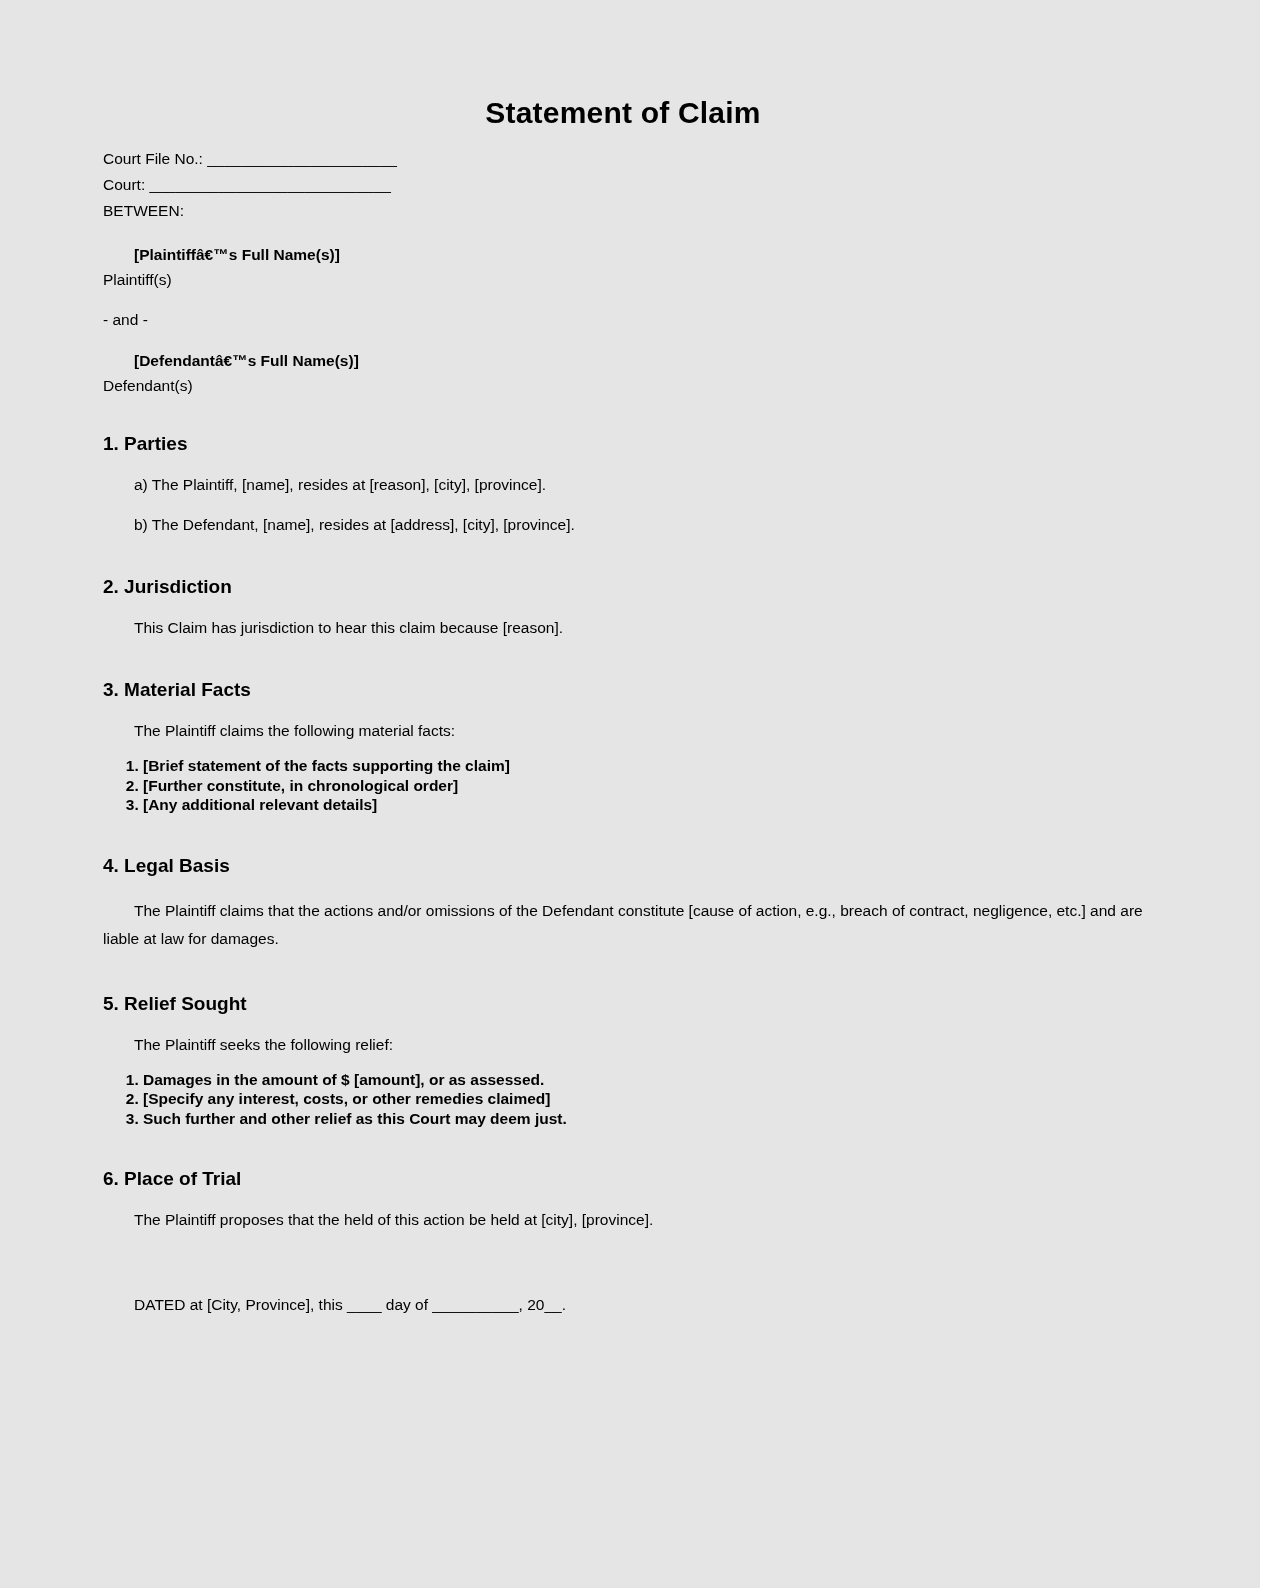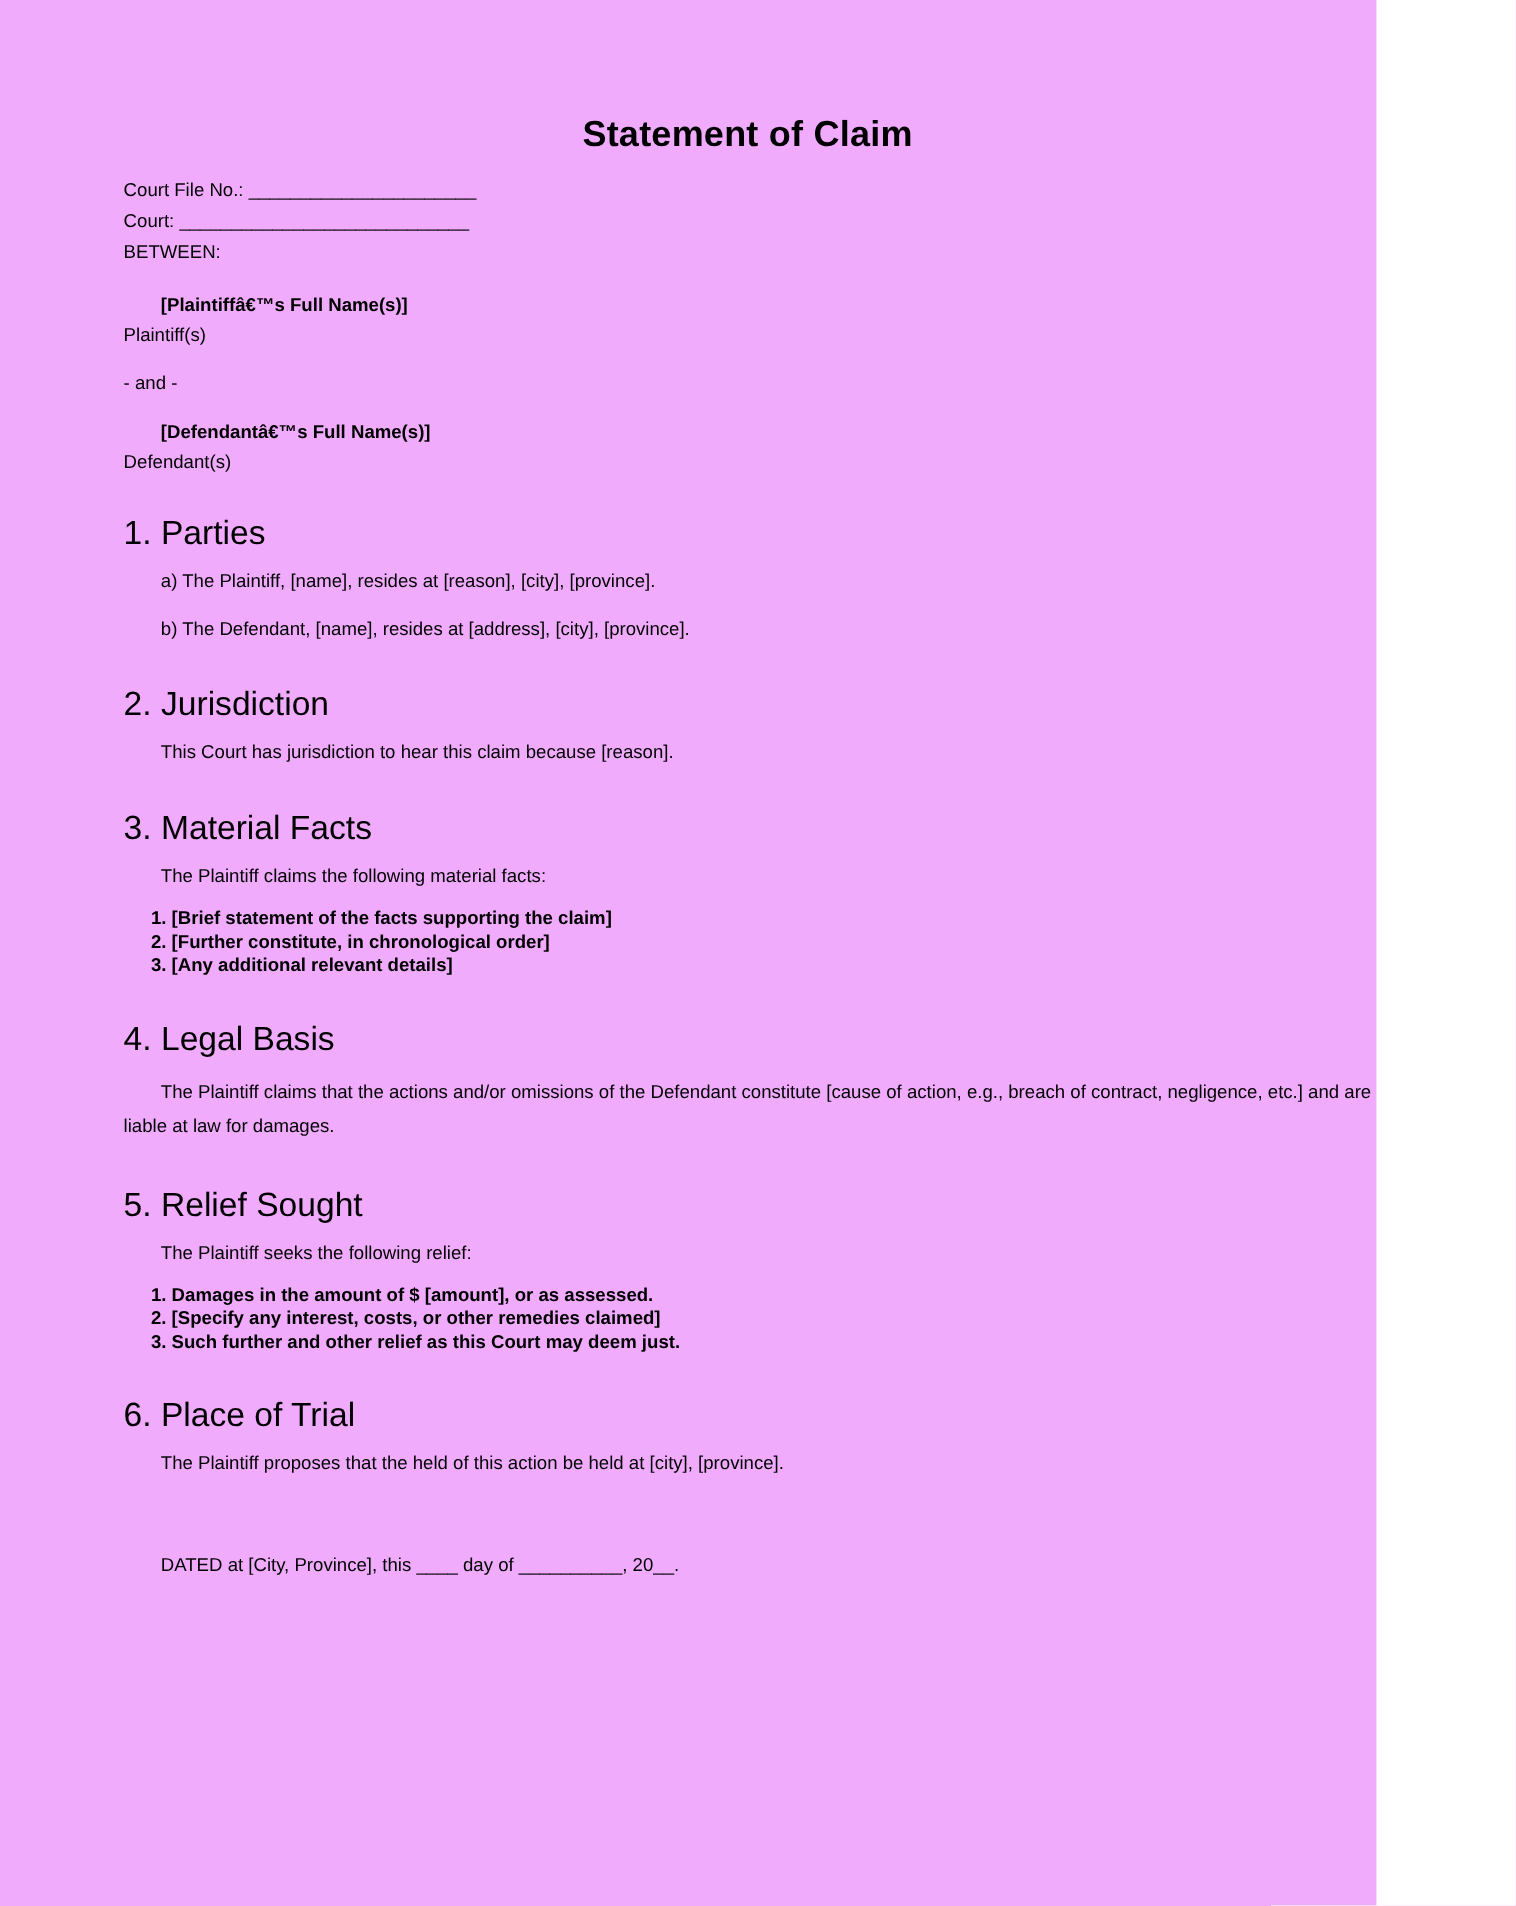--- a/index.html
+++ b/index.html
@@ -9,23 +9,23 @@
   }
   body {
     width: 1263px;
     height: 1588px;
     font-family: "Liberation Sans", sans-serif;
     color: #000000;
     -webkit-font-smoothing: antialiased;
   }
   .page {
     position: relative;
-    width: 1147px;
+    width: 1260px;
     height: 1588px;
-    background: #f0abfc;
+    background: #e5e5e5;
     box-sizing: border-box;
     overflow: hidden;
   }
 
   
   .doc-title {
     position: absolute;
     left: 0;
     top: 96px;
     width: 1246px;
@@ -68,22 +68,22 @@
   .and-sep {
     font-size: 15.5px;
     margin: 20px 0 0 0;
     line-height: 20px;
   }
 
   
   .section { margin-top: 0; }
 
   .section-heading {
-    font-size: 28px;
-    font-weight: normal;
+    font-size: 19px;
+    font-weight: bold;
     line-height: 24px;
     margin: 0;
   }
 
   .sec-gap-1 { margin-top: 36px; }
   .sec-gap   { margin-top: 39px; }
 
   .para {
     font-size: 15.5px;
     line-height: 22px;
@@ -143,21 +143,21 @@
     <div class="party-role">Defendant(s)</div>
 
     <div class="section">
       <div class="section-heading sec-gap-1">1. Parties</div>
       <div class="para">a) The Plaintiff, [name], resides at [reason], [city], [province].</div>
       <div class="para">b) The Defendant, [name], resides at [address], [city], [province].</div>
     </div>
 
     <div class="section">
       <div class="section-heading sec-gap">2. Jurisdiction</div>
-      <div class="para">This Court has jurisdiction to hear this claim because [reason].</div>
+      <div class="para">This Claim has jurisdiction to hear this claim because [reason].</div>
     </div>
 
     <div class="section">
       <div class="section-heading sec-gap">3. Material Facts</div>
       <div class="para">The Plaintiff claims the following material facts:</div>
       <ol class="doc-list">
         <li>[Brief statement of the facts supporting the claim]</li>
         <li>[Further constitute, in chronological order]</li>
         <li>[Any additional relevant details]</li>
       </ol>

